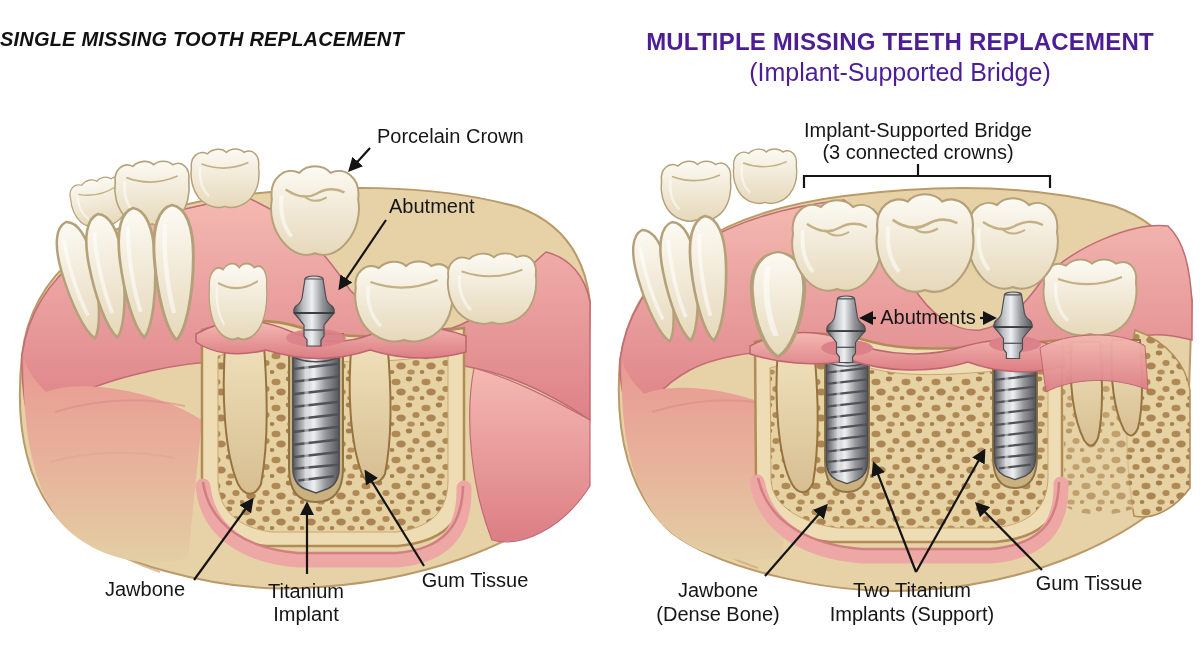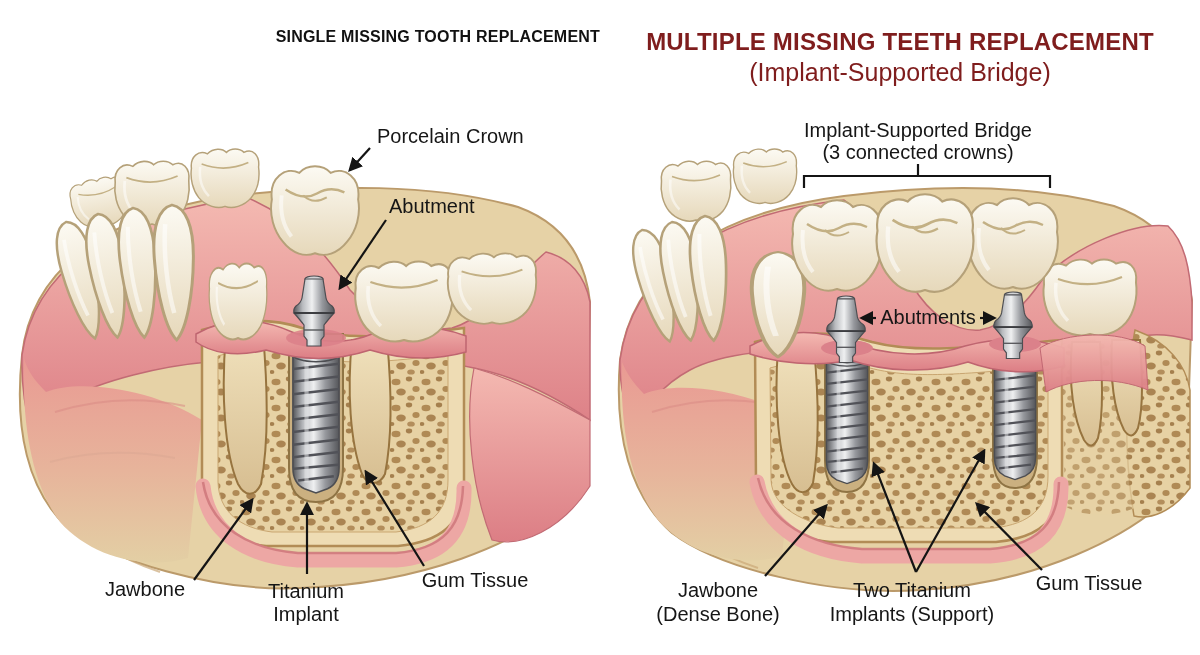--- a/index.html
+++ b/index.html
@@ -1,21 +1,21 @@
 <!DOCTYPE html>
 <html><head>
 <meta charset="utf-8">
 <style>
   html,body{margin:0;padding:0;background:#fff;}
   .stage{position:relative;width:1200px;height:655px;background:#ffffff;overflow:hidden;
          font-family:"Liberation Sans",sans-serif;}
-  .panel-title{position:absolute;top:28px;width:600px;text-align:right;font-weight:bold;
-         font-size:16px;letter-spacing:0.2px;color:#111;line-height:1.18;}
+  .panel-title{position:absolute;top:28px;width:600px;text-align:left;font-weight:bold;
+         font-size:20px;letter-spacing:0.2px;color:#111;line-height:1.18;font-style:italic;}
   .panel-title.left{left:0;}
-  .title-group{position:absolute;top:28px;left:600px;width:600px;text-align:center;color:#7f1d1d;}
+  .title-group{position:absolute;top:28px;left:600px;width:600px;text-align:center;color:#4c1d95;}
   .title-main{font-weight:bold;font-size:24px;letter-spacing:0.2px;}
   .title-sub{font-weight:normal;font-size:25px;margin-top:2px;}
   svg.canvas{position:absolute;left:0;top:90px;display:block;}
   .arrow{stroke:#141414;stroke-width:2.2;fill:none;marker-end:url(#ah);}
   .lbl{font-family:"Liberation Sans",sans-serif;font-size:20px;fill:#161616;}
   .mid{text-anchor:middle;}
   .bk{stroke:#141414;stroke-width:2.2;fill:none;}
 </style>
 </head>
 <body>

